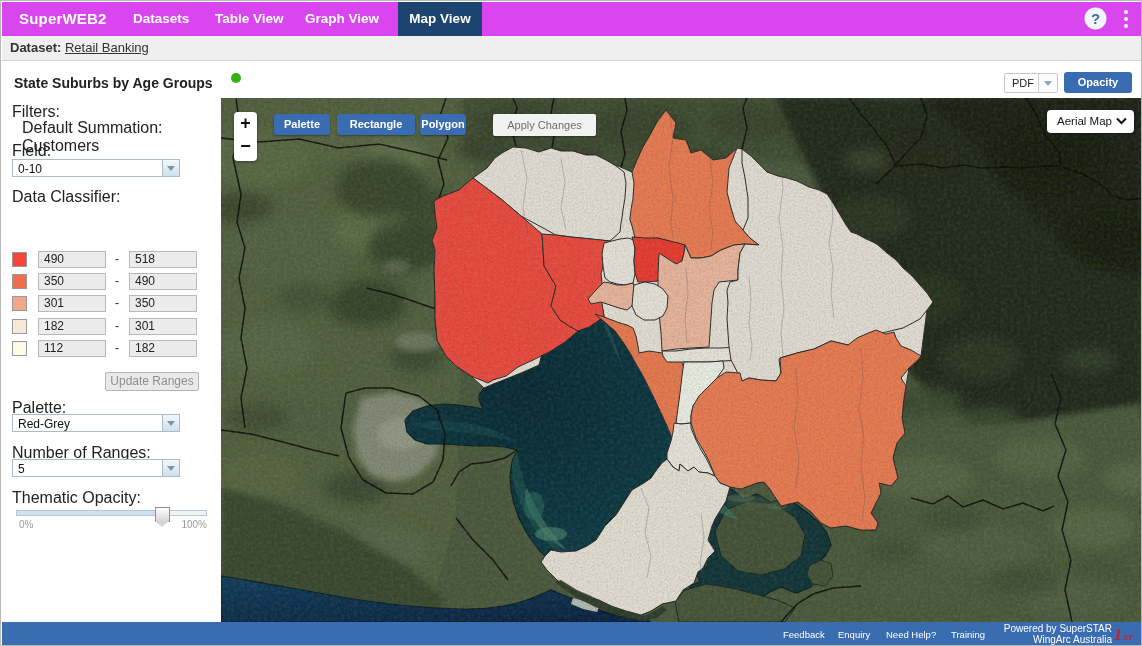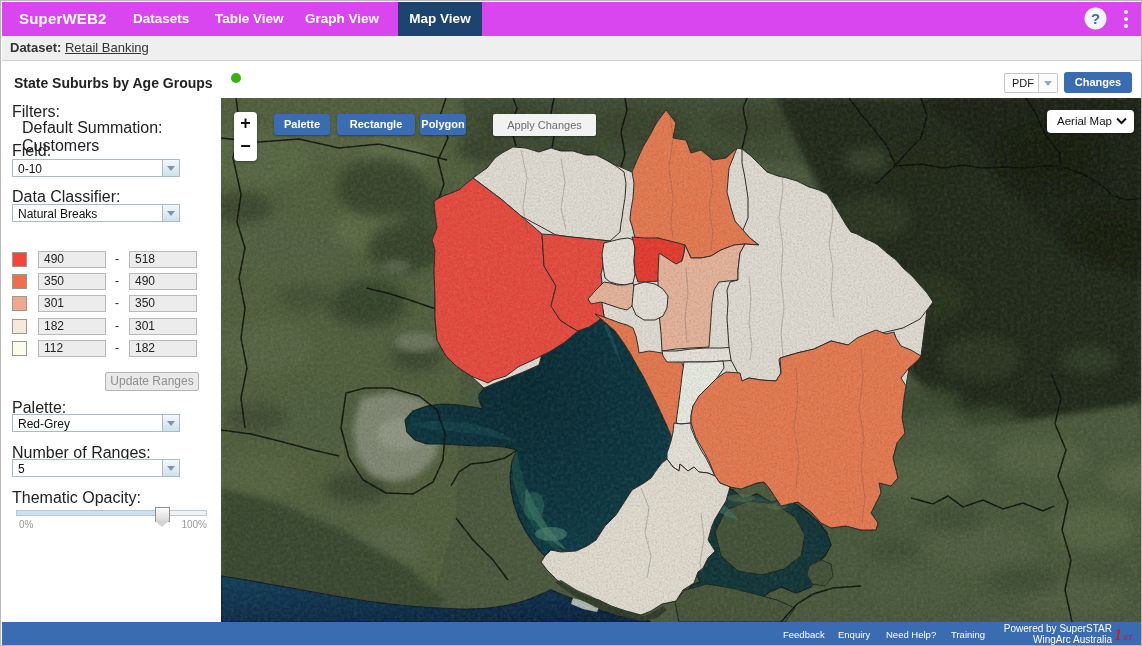--- a/index.html
+++ b/index.html
@@ -84,24 +84,20 @@
 <div class="side">
   <h1>State Suburbs by Age Groups</h1>
   <div class="lab" style="top:41px;">Filters:</div>
   <div class="lab" style="left:20px;top:57px;">Default Summation: Customers</div>
   <div class="lab" style="top:80px;">Field:</div>
   <div class="combo" style="top:97px;">
       <span class="cv">0-10</span>
       <span class="btn"></span>
     </div>
   <div class="lab" style="top:126px;">Data Classifier:</div>
-  <div class="combo" style="top:142px;">
-      <span class="cv">Natural Breaks</span>
-      <span class="btn"></span>
-    </div>
   <div class="rrow" style="top:189px;">
       <span class="sw" style="background:#f64439;"></span>
       <span class="ri ri1">490</span>
       <span class="dash">-</span>
       <span class="ri ri2">518</span>
     </div>
   <div class="rrow" style="top:211px;">
       <span class="sw" style="background:#ef6f4d;"></span>
       <span class="ri ri1">350</span>
       <span class="dash">-</span>
@@ -145,21 +141,21 @@
     <span class="spct" style="left:3px;">0%</span>
     <span class="spct" style="right:0;">100%</span>
   </div>
 </div>
 <div class="tstrip"></div>
 <span class="gdot"></span>
 <span class="pdfbox">
     <span class="txt">PDF</span>
     <span class="arr"></span>
   </span>
-<span class="dlbtn">Changes</span>
+<span class="dlbtn">Opacity</span>
 <div class="map" id="mapbox">
 <svg width="922" height="524" viewBox="0 0 922 524">
 <defs>
 <filter id="n1" x="0" y="0" width="100%" height="100%">
 <feTurbulence type="fractalNoise" baseFrequency="0.55" numOctaves="2" seed="11"></feTurbulence>
 <feColorMatrix type="matrix" values="0 0 0 0 0  0 0 0 0 0  0 0 0 0 0  0.65 0.65 0.65 0 -0.8"></feColorMatrix>
 </filter>
 <filter id="n2" x="0" y="0" width="100%" height="100%">
 <feTurbulence type="fractalNoise" baseFrequency="0.3" numOctaves="3" seed="29"></feTurbulence>
 <feColorMatrix type="matrix" values="0 0 0 0 0.62  0 0 0 0 0.68  0 0 0 0 0.45  0.6 0.6 0.6 0 -0.72"></feColorMatrix>

